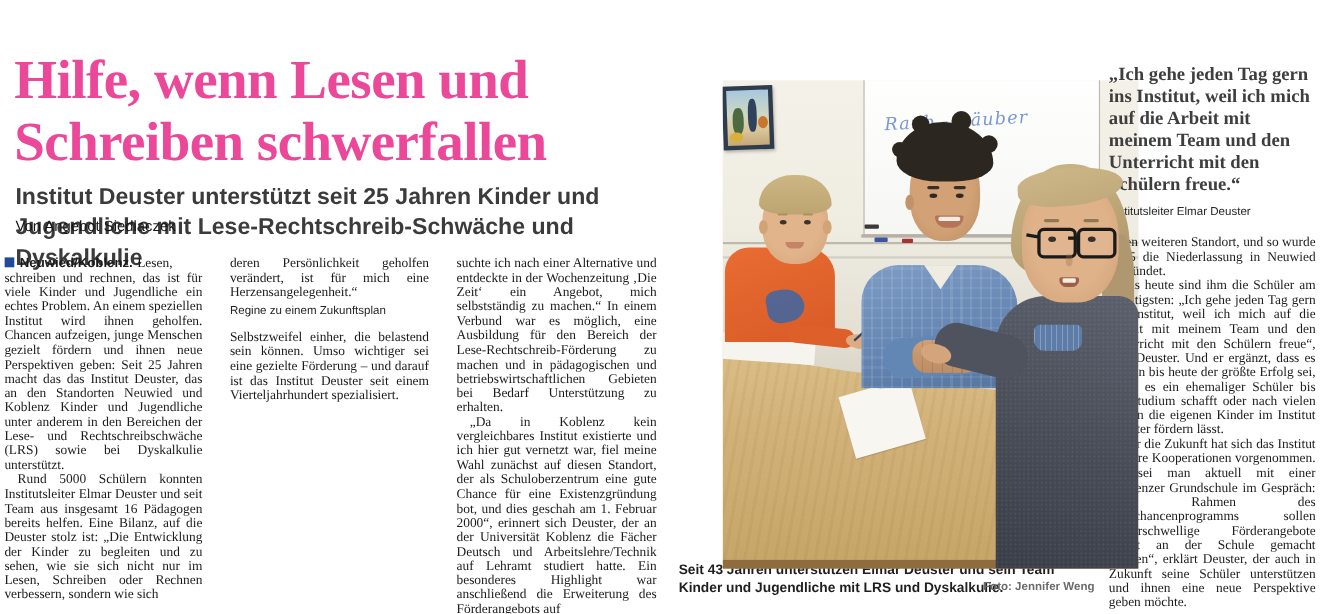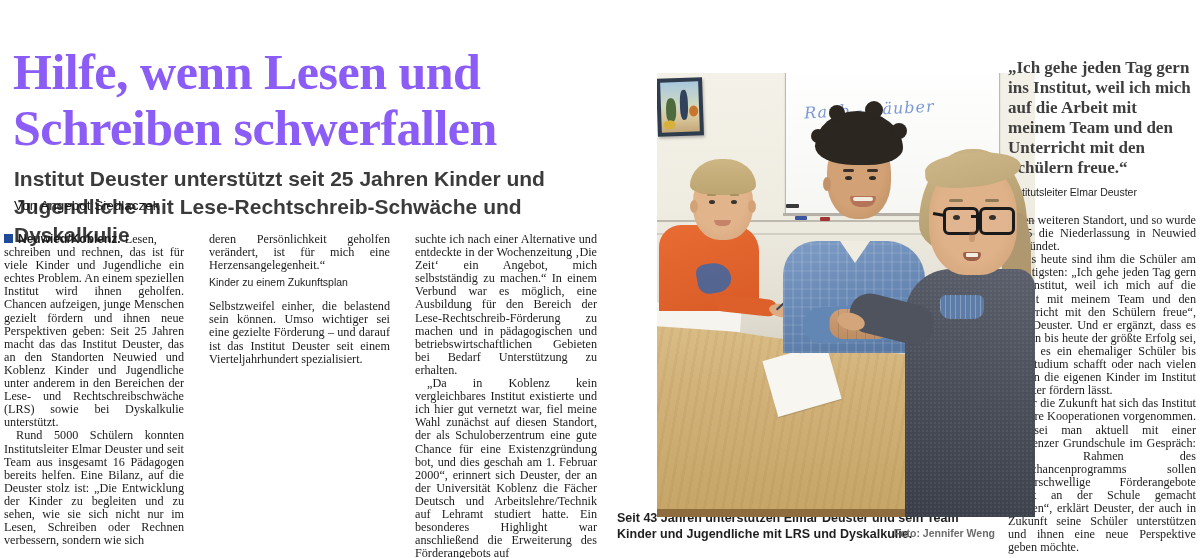--- a/index.html
+++ b/index.html
@@ -2,21 +2,21 @@
 <html lang="de"><head>
 <meta charset="utf-8">
 <style>
   html,body{margin:0;padding:0;background:#ffffff;}
   .page{position:relative;width:1203px;height:558px;background:#fff;overflow:hidden;
         font-family:"Liberation Serif",serif;color:#1c1c1c;}
   .abs{position:absolute;}
 
   
   .headline{left:13px;top:10px;width:590px;font-family:"Liberation Serif",serif;
-            font-weight:bold;font-size:50px;line-height:56px;color:#8b5cf6;letter-spacing:-.5px;}
+            font-weight:bold;font-size:50px;line-height:56px;color:#ec4899;letter-spacing:-.5px;}
   .subhead{left:14px;top:139px;width:565px;font-family:"Liberation Sans",sans-serif;
            font-size:21px;line-height:28px;color:#3b3b3b;margin-top:26px;}
   .byline{left:14px;top:198px;font-family:"Liberation Sans",sans-serif;font-size:13.5px;color:#161616;}
 
   
   .col{top:233px;height:325px;overflow:hidden;font-size:12.2px;line-height:13.1px;
        text-align:justify;color:#1b1b1b;}
   .col p{margin:0;}
   .col1{left:4px;width:180px;}
   .col2{left:209px;width:181px;}
@@ -174,21 +174,21 @@
   <h2 class="abs subhead">Institut Deuster unterstützt seit 25 Jahren Kinder und Jugendliche mit Lese-Rechtschreib-Schwäche und Dyskalkulie</h2>
   <div class="abs byline">Von Angebot Siedlaczek</div>
 
   <div class="abs col col1">
     <p class="body-p"><span class="lead-square"></span><span class="lead-location">Neuwied/Koblenz.</span><span>Lesen, schreiben und rechnen, das ist für viele Kinder und Jugendliche ein echtes Problem. An einem speziellen Institut wird ihnen geholfen. Chancen aufzeigen, junge Menschen gezielt fördern und ihnen neue Perspektiven geben: Seit 25 Jahren macht das das Institut Deuster, das an den Standorten Neuwied und Koblenz Kinder und Jugendliche unter anderem in den Bereichen der Lese- und Rechtschreibschwäche (LRS) sowie bei Dyskalkulie unterstützt.</span></p>
     <p class="indent">Rund 5000 Schülern konnten Institutsleiter Elmar Deuster und seit Team aus insgesamt 16 Pädagogen bereits helfen. Eine Bilanz, auf die Deuster stolz ist: „Die Entwicklung der Kinder zu begleiten und zu sehen, wie sie sich nicht nur im Lesen, Schreiben oder Rechnen verbessern, sondern wie sich</p>
   </div>
 
   <div class="abs col col2">
     <p>deren Persönlichkeit geholfen verändert, ist für mich eine Herzensangelegenheit.“</p>
-    <p class="quote-attr">Kinder zu einem Zukunftsplan</p>
+    <p class="quote-attr">Regine zu einem Zukunftsplan</p>
     <p>Selbstzweifel einher, die belastend sein können. Umso wichtiger sei eine gezielte Förderung – und darauf ist das Institut Deuster seit einem Vierteljahrhundert spezialisiert.</p>
 
   </div>
 
   <div class="abs col col3">
     <p>suchte ich nach einer Alternative und entdeckte in der Wochenzeitung ‚Die Zeit‘ ein Angebot, mich selbstständig zu machen.“ In einem Verbund war es möglich, eine Ausbildung für den Bereich der Lese-Rechtschreib-Förderung zu machen und in pädagogischen und betriebswirtschaftlichen Gebieten bei Bedarf Unterstützung zu erhalten.</p>
     <p class="indent">„Da in Koblenz kein vergleichbares Institut existierte und ich hier gut vernetzt war, fiel meine Wahl zunächst auf diesen Standort, der als Schuloberzentrum eine gute Chance für eine Existenzgründung bot, und dies geschah am 1. Februar 2000“, erinnert sich Deuster, der an der Universität Koblenz die Fächer Deutsch und Arbeitslehre/Technik auf Lehramt studiert hatte. Ein besonderes Highlight war anschließend die Erweiterung des Förderangebots auf</p>
   </div>
 
   <figure class="abs photo">

